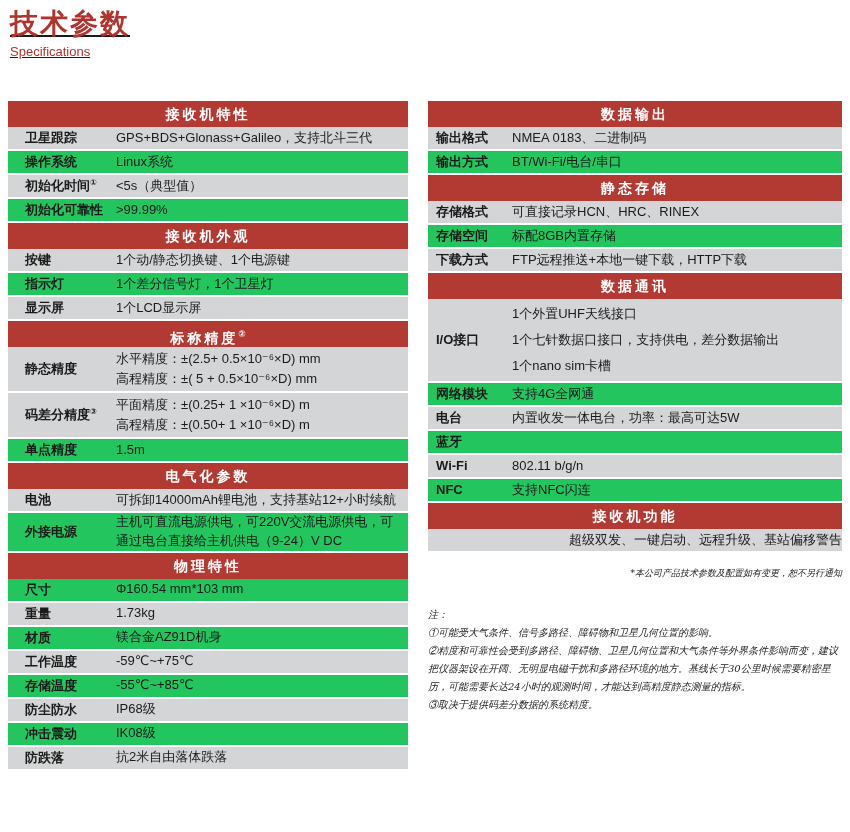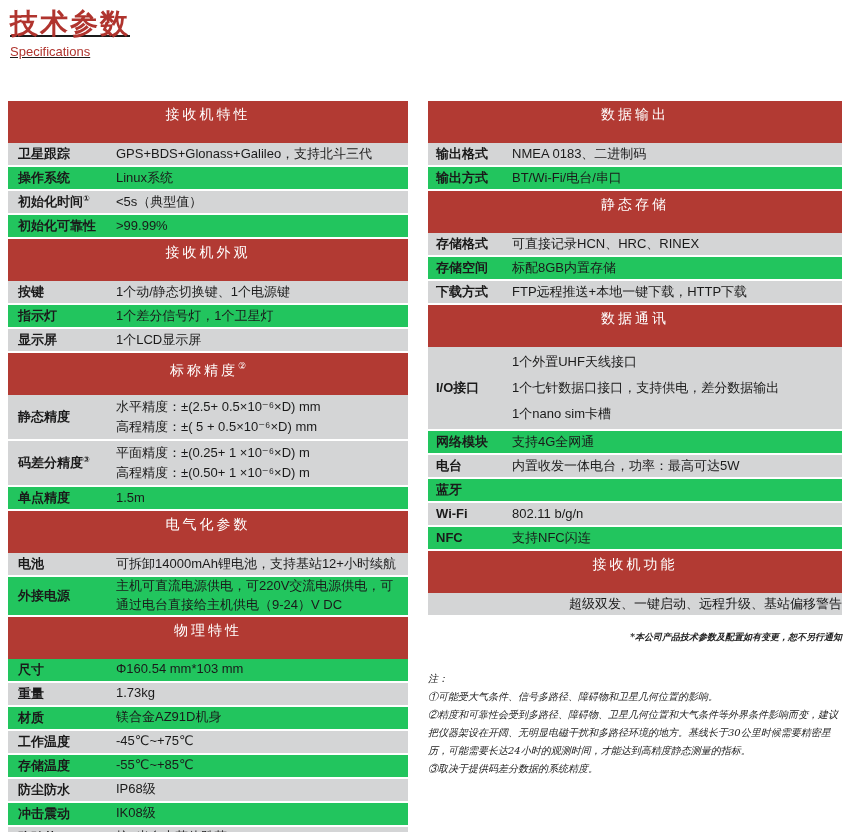--- a/index.html
+++ b/index.html
@@ -21,44 +21,44 @@
   }
   .page-subtitle{font-size:13px;color:var(--title-red);margin-top:4px;}
   .columns{
     display:flex;gap:20px;margin:42px 8px 0 8px;align-items:flex-start;
   }
   .col{display:flex;flex-direction:column;}
   .col.left{width:400px;flex:0 0 400px;}
   .col.right{width:414px;flex:0 0 414px;}
   .section{width:100%;}
   .sec-header{
-    background:var(--red);color:#fff;font-weight:normal;font-size:14px;
-    text-align:center;height:42px;line-height:26px;letter-spacing:3px;
+    background:var(--red);color:#fff;font-weight:bold;font-size:14px;
+    text-align:center;height:26px;line-height:26px;letter-spacing:3px;
   }
   .sec-header sup{font-size:9px;letter-spacing:0;}
   .row{
     display:flex;align-items:center;min-height:24px;
     border-bottom:2px solid #fff;font-size:13px;background:#22c55e;
   }
   .row.shaded{background:var(--row-gray);}
   .row-label{
-    flex:0 0 108px;width:108px;padding-left:10px;font-weight:bold;
+    flex:0 0 108px;width:108px;padding-left:17px;font-weight:bold;
     align-self:center;line-height:1.25;
   }
   .col.right .row-label{flex:0 0 84px;width:84px;padding-left:8px;}
   .row-label sup{font-size:8px;font-weight:bold;}
   .row-value{flex:1;padding-right:3px;line-height:1.45;}
   .row-value .vline{line-height:20px;}
   .row.spacious .row-value .vline{line-height:26px;}
   .row.tall{padding:2px 0;}
   .row.center-row{justify-content:flex-end;}
   .row.center-row .row-value{flex:0 0 auto;text-align:center;padding:0;}
   .footnote{
     text-align:right;font-size:9px;color:#222;margin-top:14px;
-    font-family:"DejaVu Serif","Liberation Serif",serif;font-style:italic;font-weight:bold;
+    font-family:"DejaVu Serif","Liberation Serif",serif;font-style:italic;
   }
   .notes{
     margin-top:26px;font-size:10px;color:#222;line-height:1.8;
     font-family:"DejaVu Serif","Liberation Serif",serif;font-style:italic;
   }
   .notes .note-line{margin:0;}
 </style>
 </head>
 <body>
 
@@ -144,21 +144,21 @@
         <div class="row shaded">
           <div class="row-label">重量</div>
           <div class="row-value">1.73kg</div>
         </div>
         <div class="row">
           <div class="row-label">材质</div>
           <div class="row-value">镁合金AZ91D机身</div>
         </div>
         <div class="row shaded">
           <div class="row-label">工作温度</div>
-          <div class="row-value">-45℃~+75℃</div>
+          <div class="row-value">-59℃~+75℃</div>
         </div>
         <div class="row">
           <div class="row-label">存储温度</div>
           <div class="row-value">-55℃~+85℃</div>
         </div>
         <div class="row shaded">
           <div class="row-label">防尘防水</div>
           <div class="row-value">IP68级</div>
         </div>
         <div class="row">

